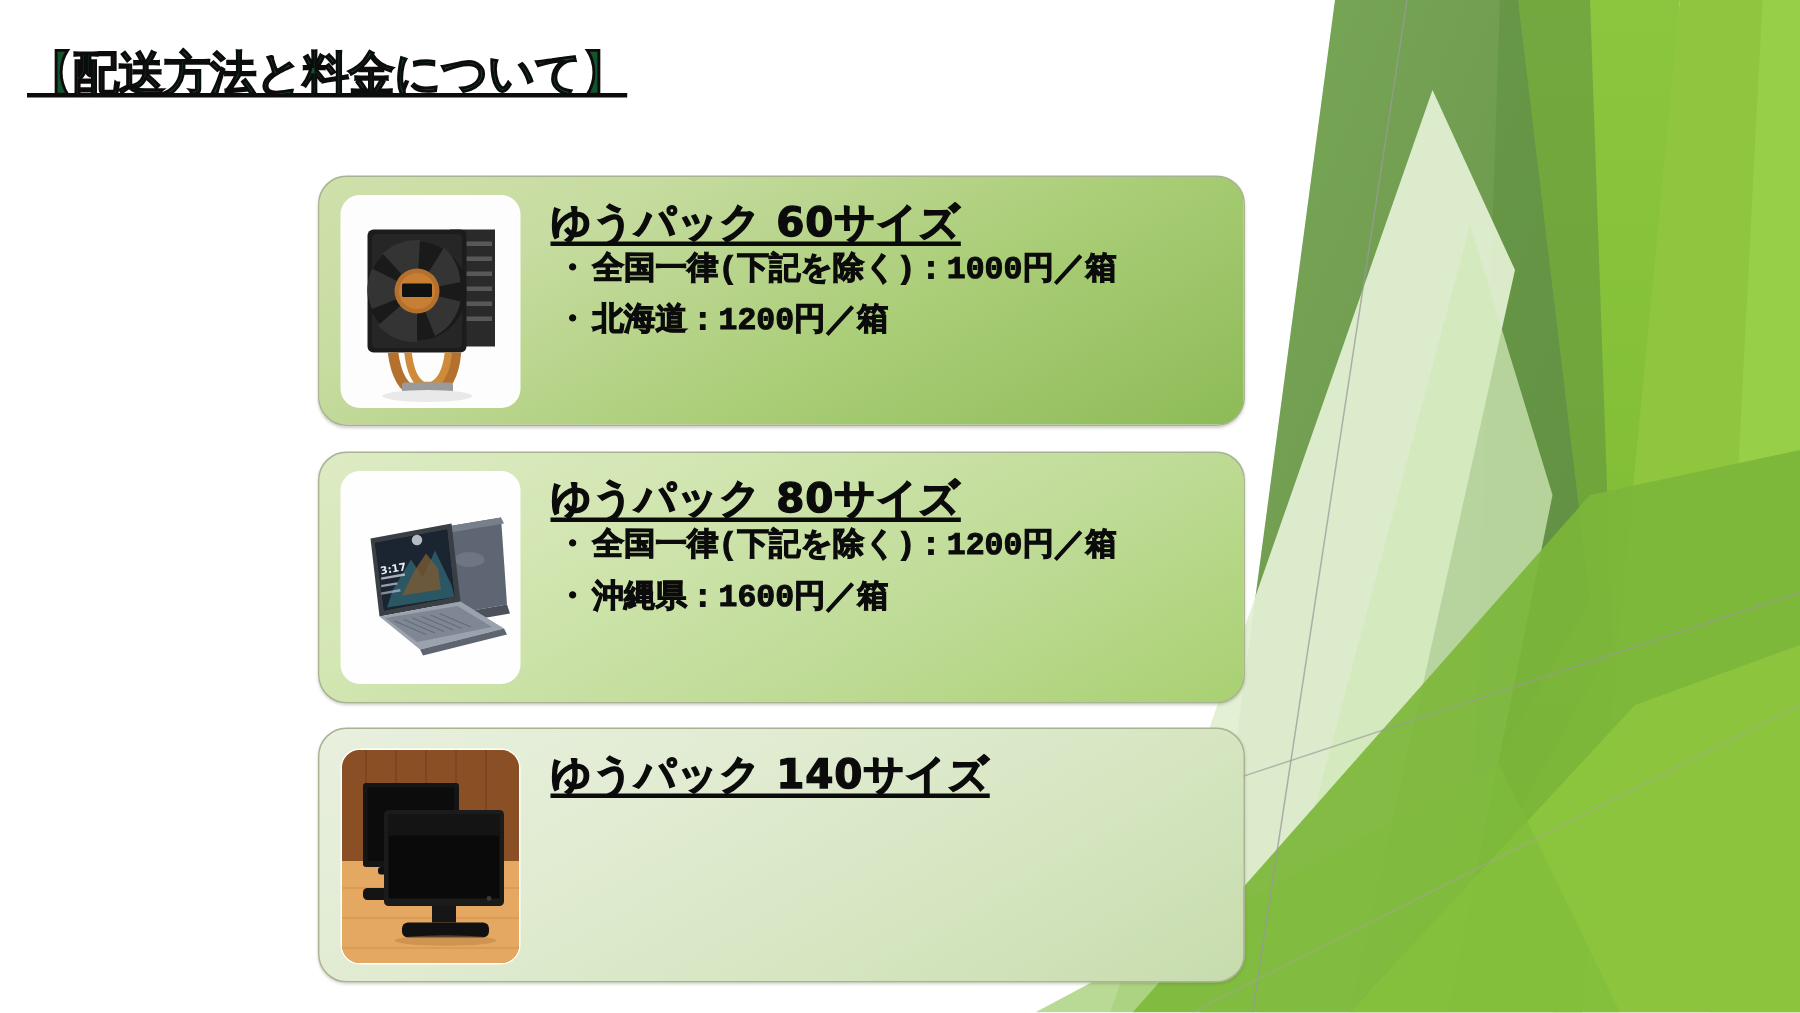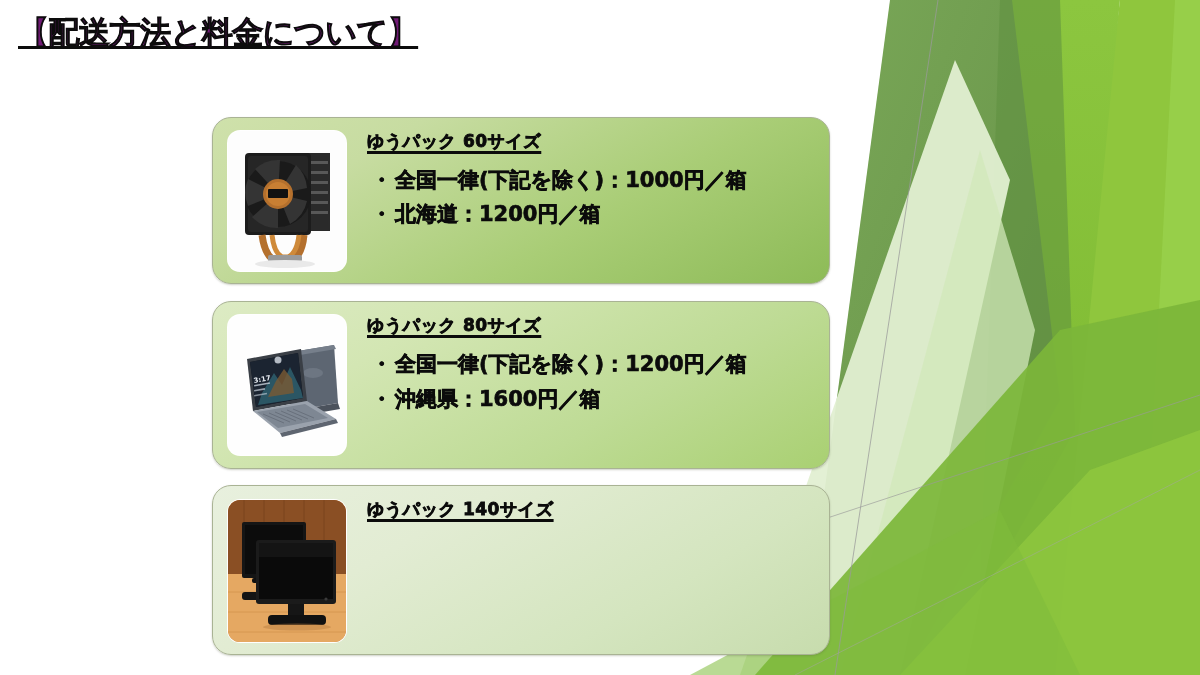--- a/index.html
+++ b/index.html
@@ -11,22 +11,22 @@
     position:relative;
   }
   #stage{position:absolute;inset:0;width:1200px;height:675px;overflow:hidden;background:#fff;}
 
   
   #bg{position:absolute;inset:0;width:1200px;height:675px;}
 
   
   .header{position:absolute;left:0;top:0;width:1000px;}
   .title{
-    position:absolute;left:18px;top:12px;
-    font-size:31px;font-weight:bold;color:#701a75;
+    position:absolute;left:18px;top:28px;
+    font-size:31px;font-weight:bold;color:#14532d;
     letter-spacing:-0.5px;
     text-decoration:underline;
     text-underline-offset:3px;
     text-decoration-thickness:3px;
     white-space:nowrap;
     -webkit-text-stroke:0.9px #0c0c0c;
   }
   .note{
     position:absolute;left:30px;top:57px;
     font-size:20.5px;font-weight:bold;color:#0c0c0c;
@@ -55,28 +55,28 @@
     position:absolute;left:14px;top:12px;width:118px;height:140px;
     border-radius:13px;background:#ffffff;
     border:1px solid rgba(255,255,255,.9);
     overflow:hidden;
   }
   #card-2 .thumb{top:13px;height:142px;}
 
   .card-body{position:absolute;left:148px;top:0;right:10px;bottom:0;}
   .card-title{
     position:absolute;left:6px;top:12px;
-    font-size:17px;font-weight:bold;color:#0b0b0b;
+    font-size:27px;font-weight:bold;color:#0b0b0b;
     text-decoration:underline;
     text-underline-offset:4px;
     text-decoration-thickness:2.5px;
     letter-spacing:0.5px;white-space:nowrap;
     -webkit-text-stroke:0.85px #0b0b0b;
   }
-  .bullets{position:absolute;left:10px;top:52px;right:12px;}
+  .bullets{position:absolute;left:10px;top:52px;right:12px;font-family:Liberation Mono, monospace;}
   .bullet{
     font-size:21px;font-weight:bold;color:#0b0b0b;
     line-height:1.0;margin-bottom:13px;white-space:nowrap;
     -webkit-text-stroke:0.7px #0b0b0b;
   }
   .bullet .dot{display:inline-block;margin-right:3px;}
   .bullet .per{font-weight:bold;}
   #card-2 .bullets{top:56px;}
   #card-2 .bullet{margin-bottom:15px;}
   #card-1 .bullet{margin-bottom:14px;}

